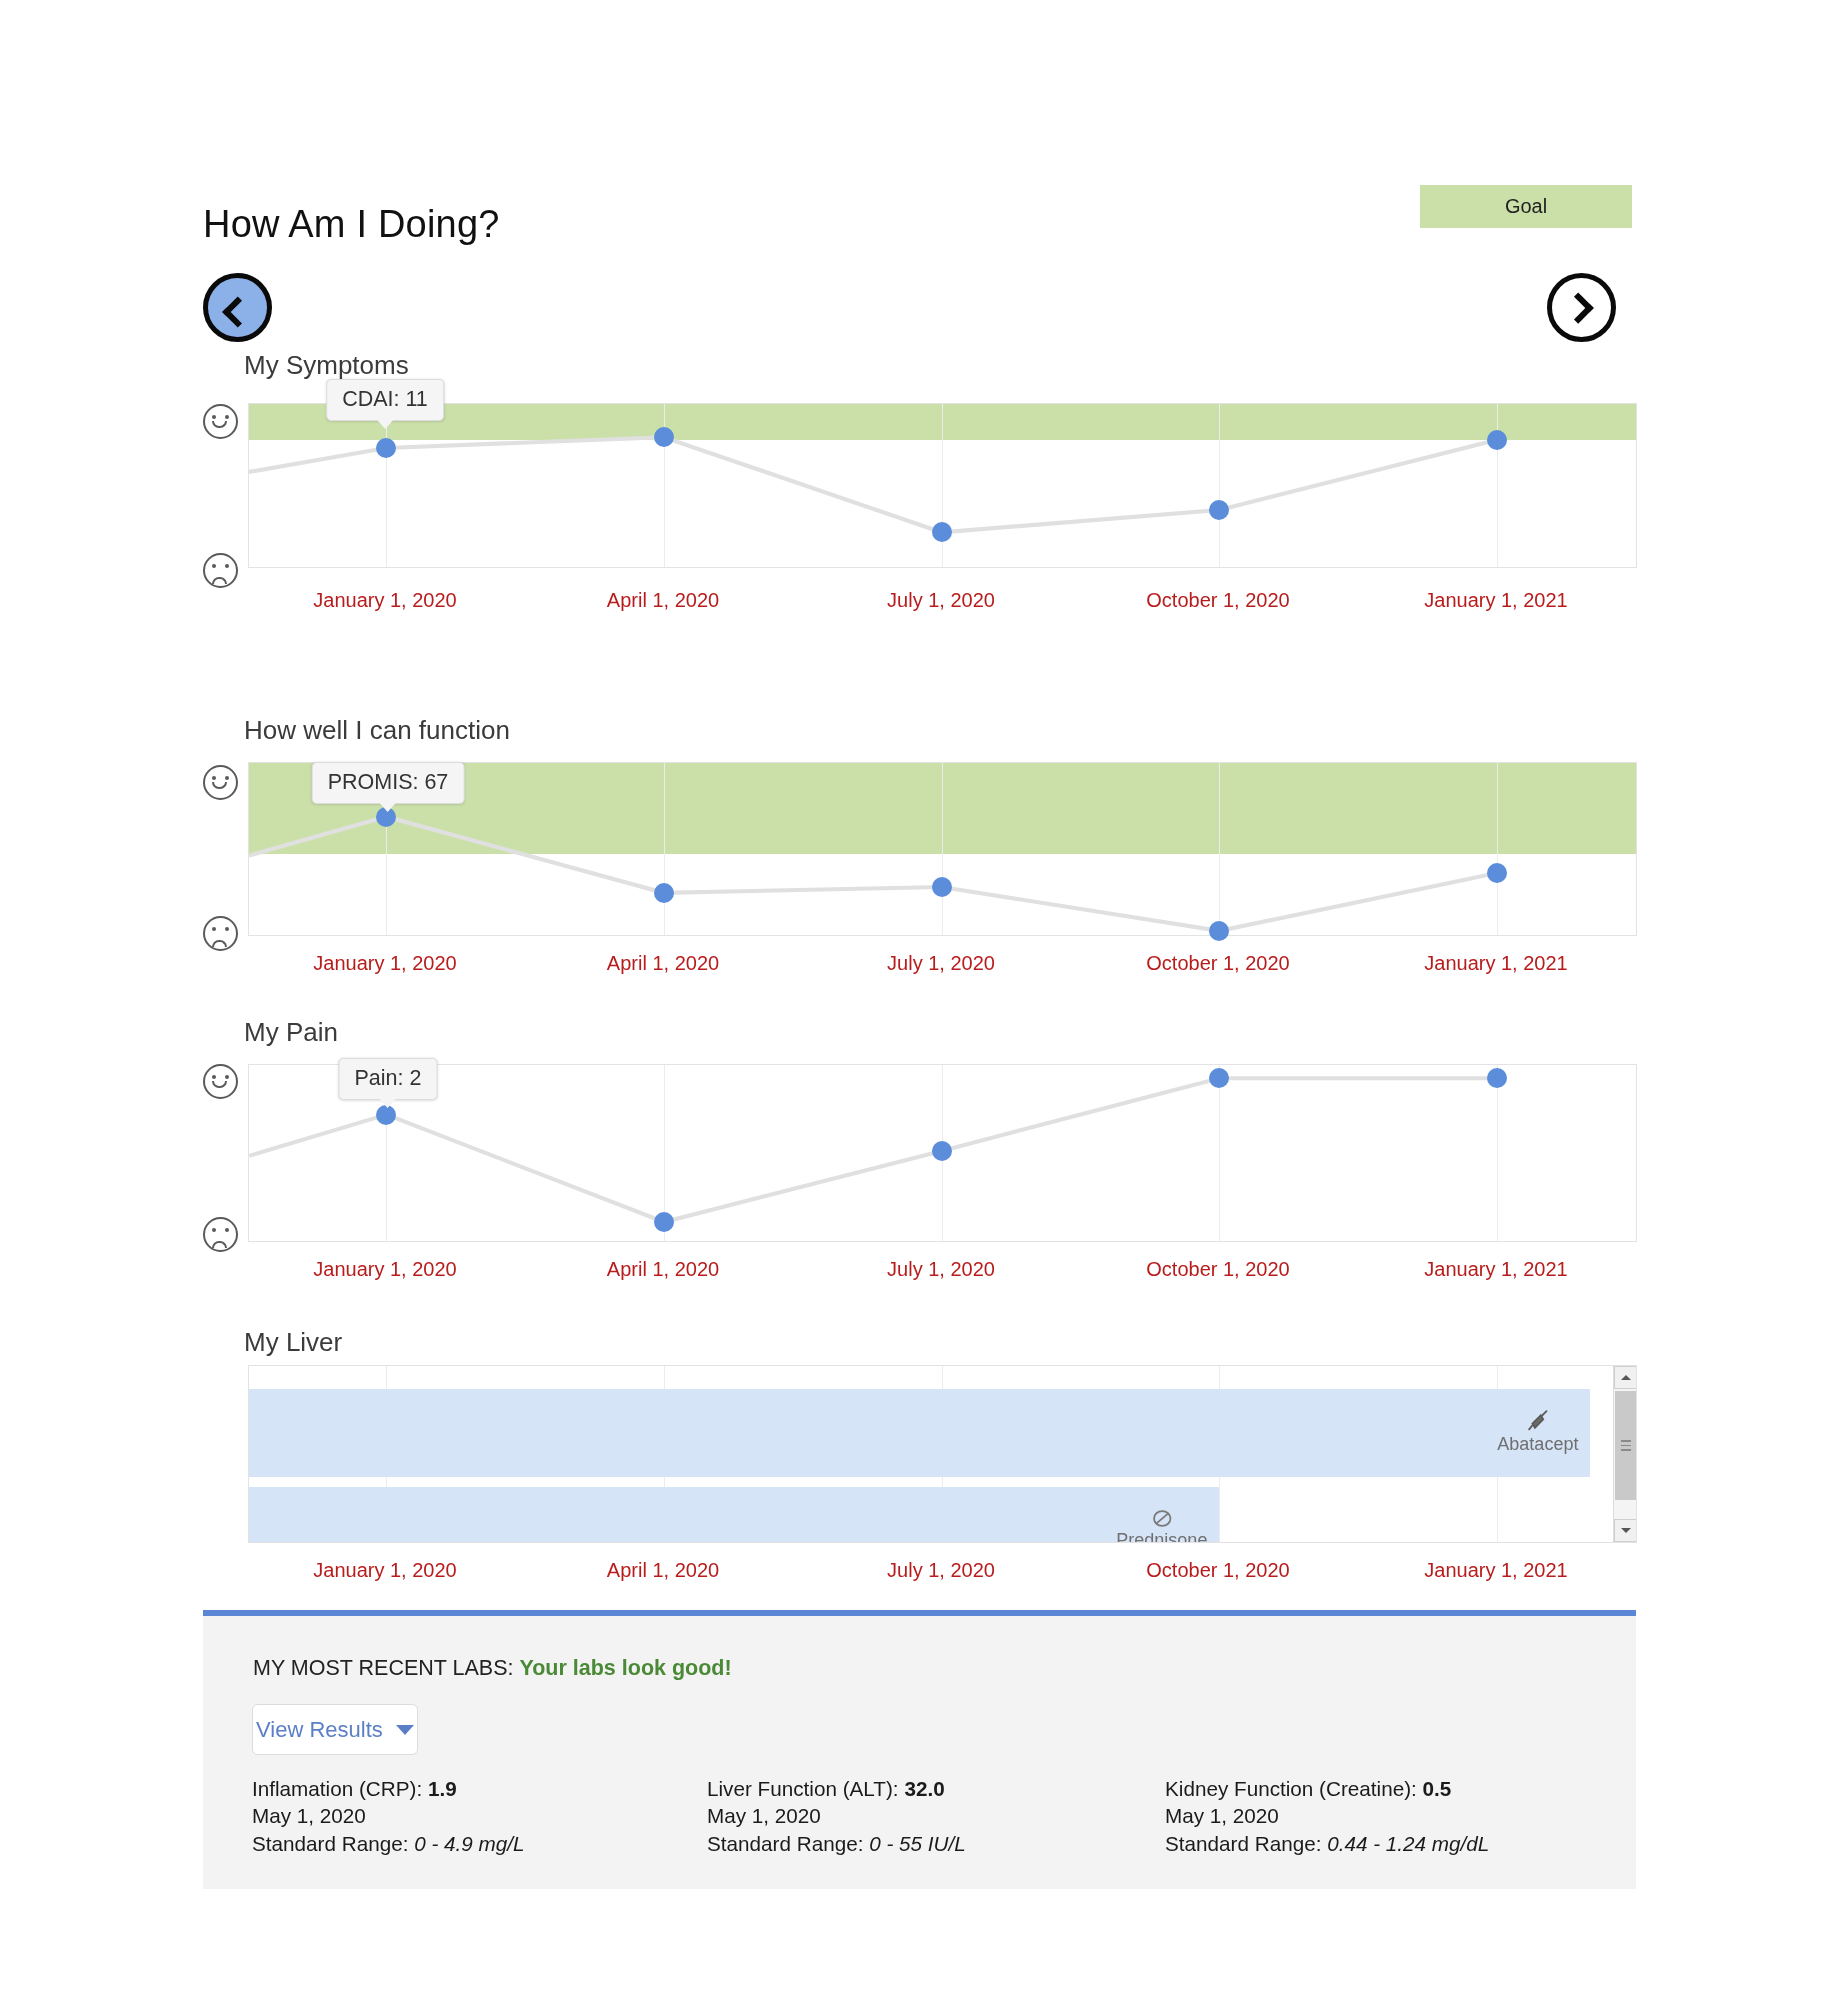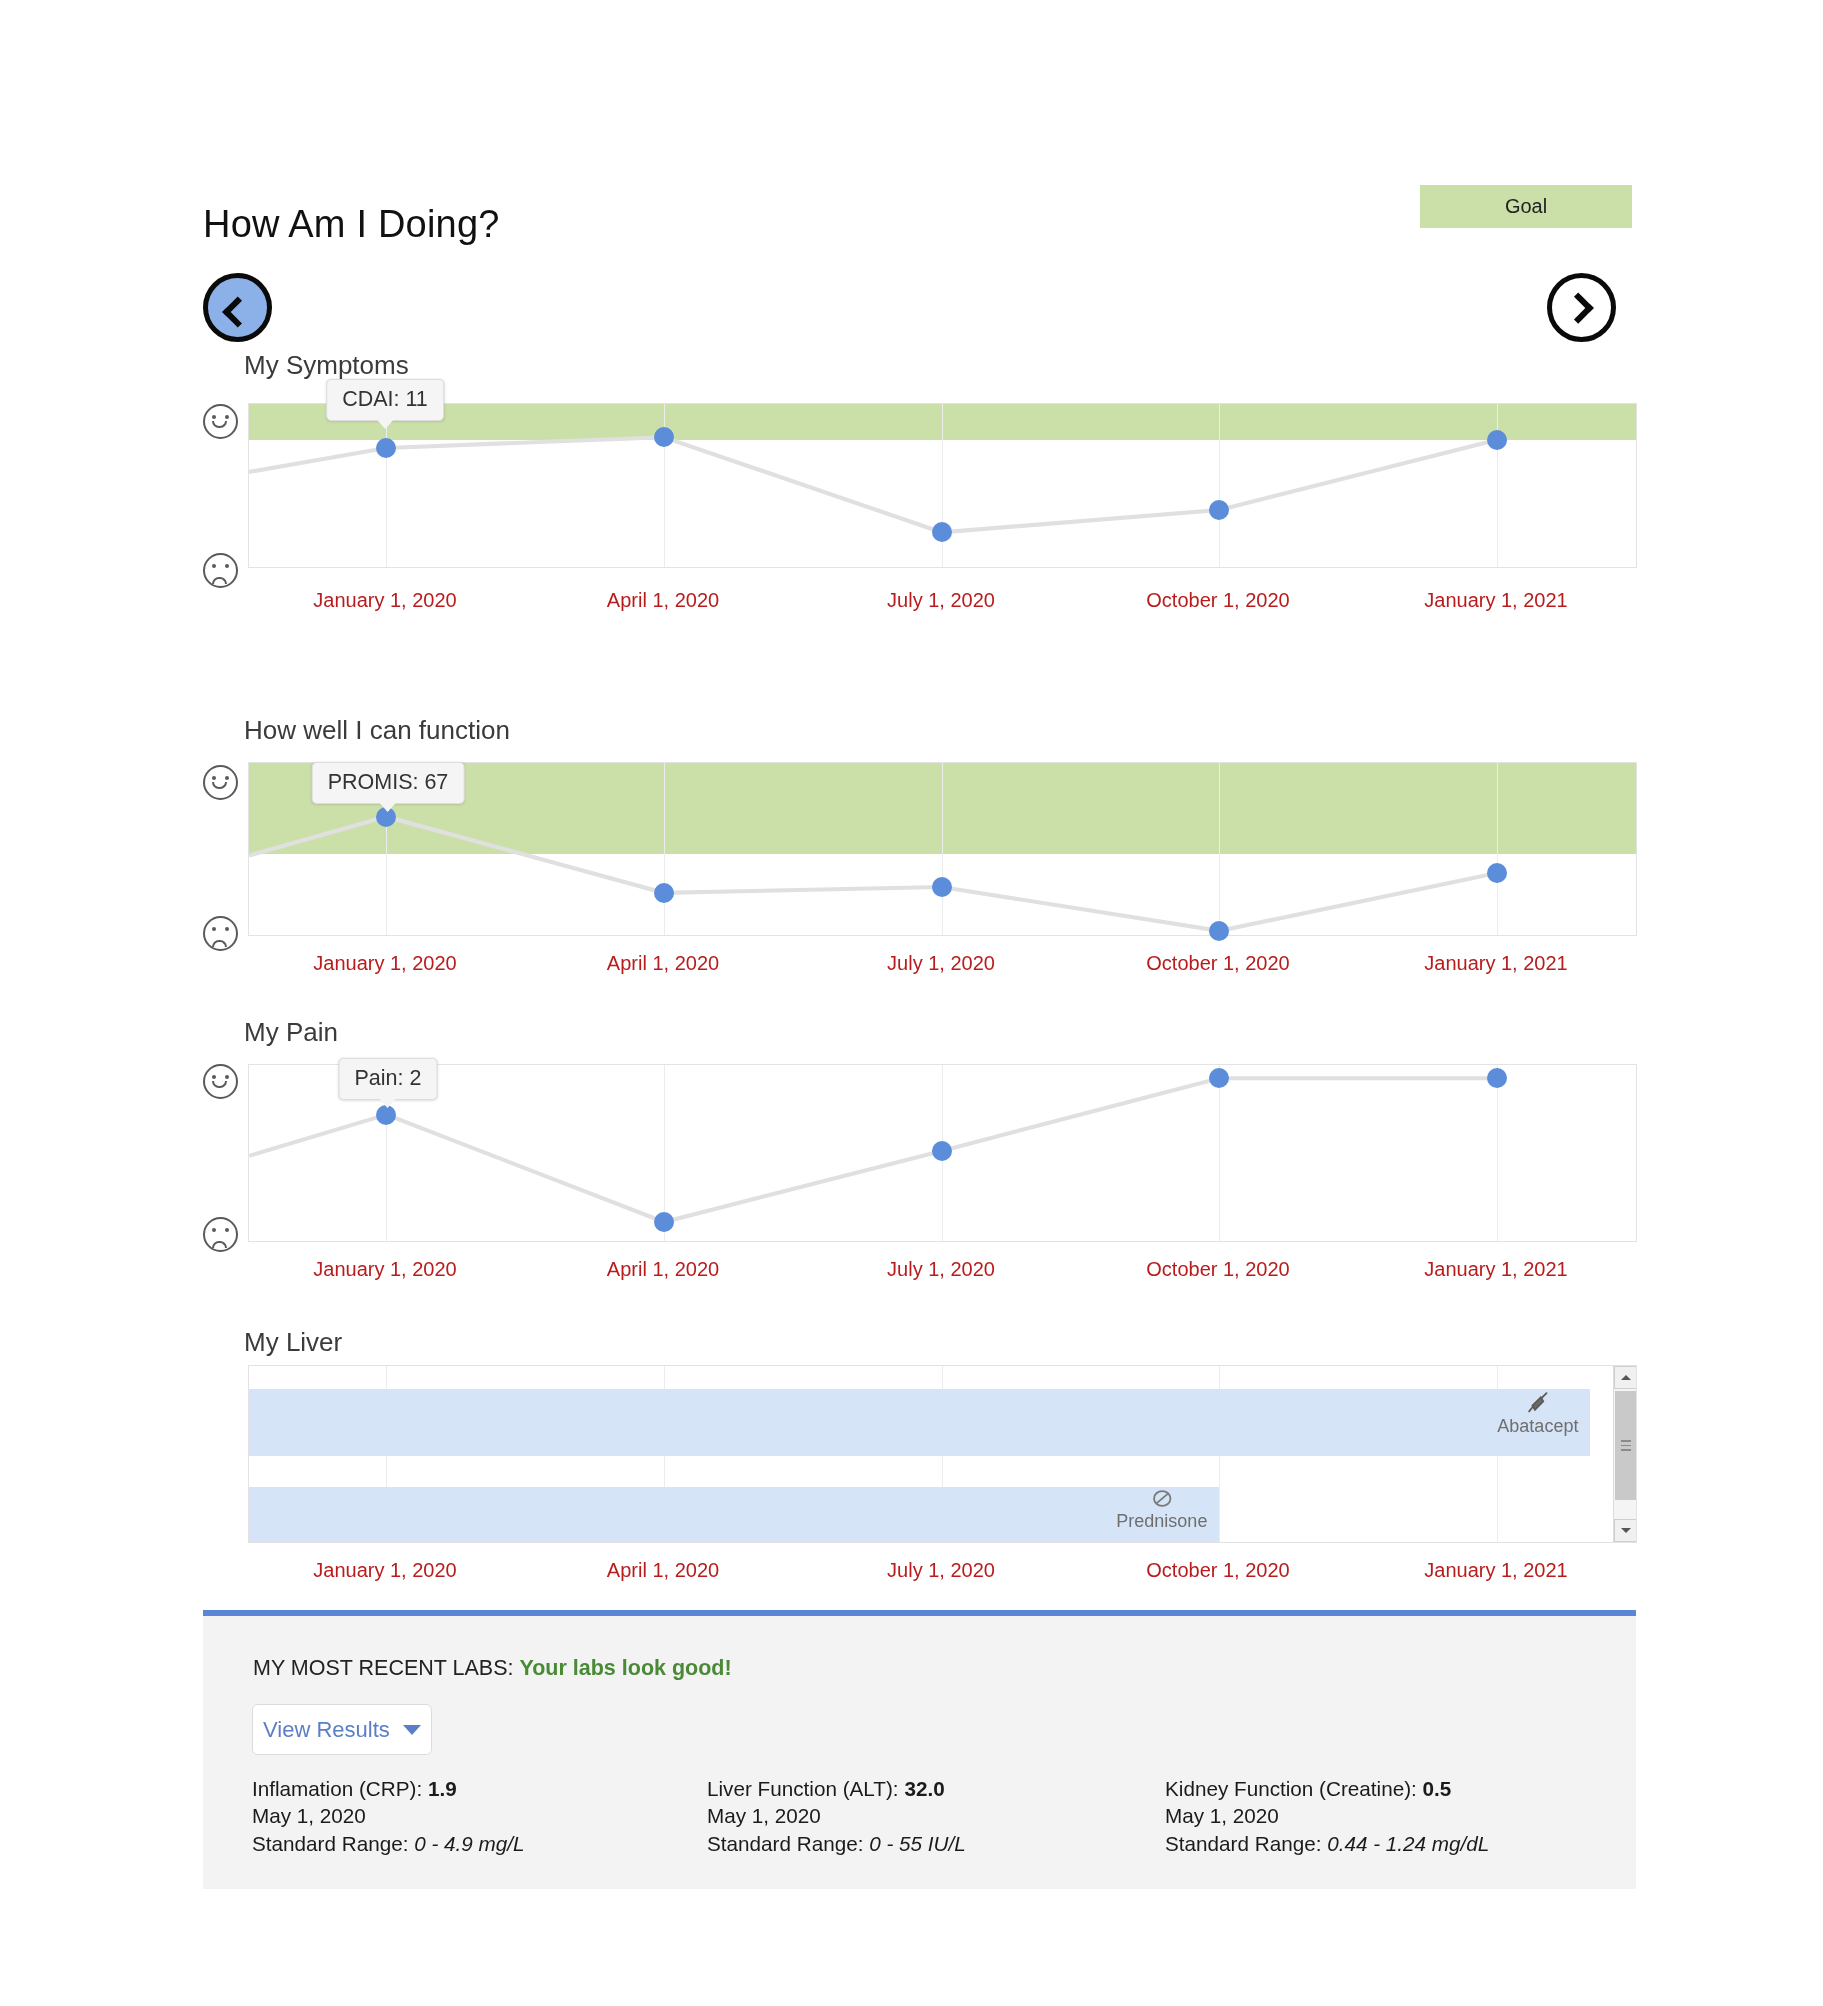--- a/index.html
+++ b/index.html
@@ -89,22 +89,22 @@
     font-size:23px; color:#2b2b2b; font-family:"Liberation Sans", sans-serif;
     cursor:pointer;
   }
 
   
   .meds-panel{
     position:absolute; left:248px; width:1389px; border:0.8px solid #e3e3e3; background:#fff;
     overflow:hidden;
   }
   .med-bar{
-    position:absolute; height:67px; background:#d6e4f7;
-    display:flex; align-items:flex-start; justify-content:flex-end;padding-left:12px;
+    position:absolute; height:88px; background:#d6e4f7;
+    display:flex; align-items:center; justify-content:flex-end;padding-left:12px;
   }
   .med-label{
     font-size:18px; color:#6f6f6f; padding:0 11.6px 5px 0; text-align:center; line-height:1.05;
   }
   .med-icon{ display:block; margin:0 auto 1.7px; }
   .scrollbar{
     position:absolute; width:23px; background:#f4f4f4; border-left:0.8px solid #dcdcdc;
   }
   .sb-btn{
     position:absolute; left:0; width:23px; height:23px; background:#f0f0f0;
@@ -120,21 +120,21 @@
   .sb-grip{ width:10px; height:1.7px; background:#8a8a8a; }
 
   
   .labs-rule{ position:absolute; left:203px; top:1610px; width:1433px; height:5.8px; background:#5b86d6; }
   .labs-panel{
     position:absolute; left:203px; top:1616px; width:1433px; height:273px; background:#f3f3f3;
   }
   .labs-head{ position:absolute; left:50px; top:40px; font-size:21.5px; color:#222; }
   .labs-head b{ color:#4a8a36; font-weight:700; }
   .view-results{
-    position:absolute; left:252px; top:1704px; width:180px; height:51px;
+    position:absolute; left:252px; top:1704px; width:166px; height:51px;
     background:#fff; border:0.8px solid #dcdcdc; border-radius:5.8px;
     display:flex; align-items:center; justify-content:center; gap:13.2px;
     font-size:22px; color:#5b7fc7; cursor:pointer;
   }
   .caret{ width:0;height:0;border-left:9px solid transparent;border-right:9px solid transparent;border-top:10.7px solid #5b7fc7; }
   .lab-col{ position:absolute; top:1775px; font-size:20.7px; color:#1b1b1b; line-height:1.32; }
   .lab-col .ttl b{ font-weight:700; }
   .lab-col .rng i{ }
 </style>
 </head>

